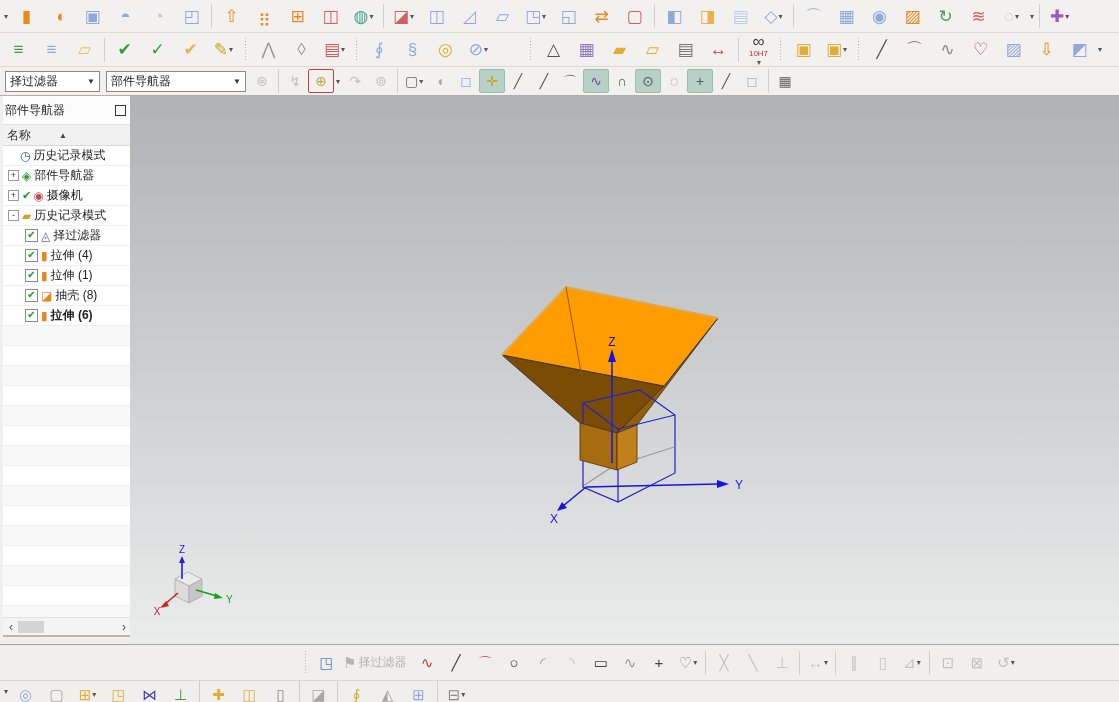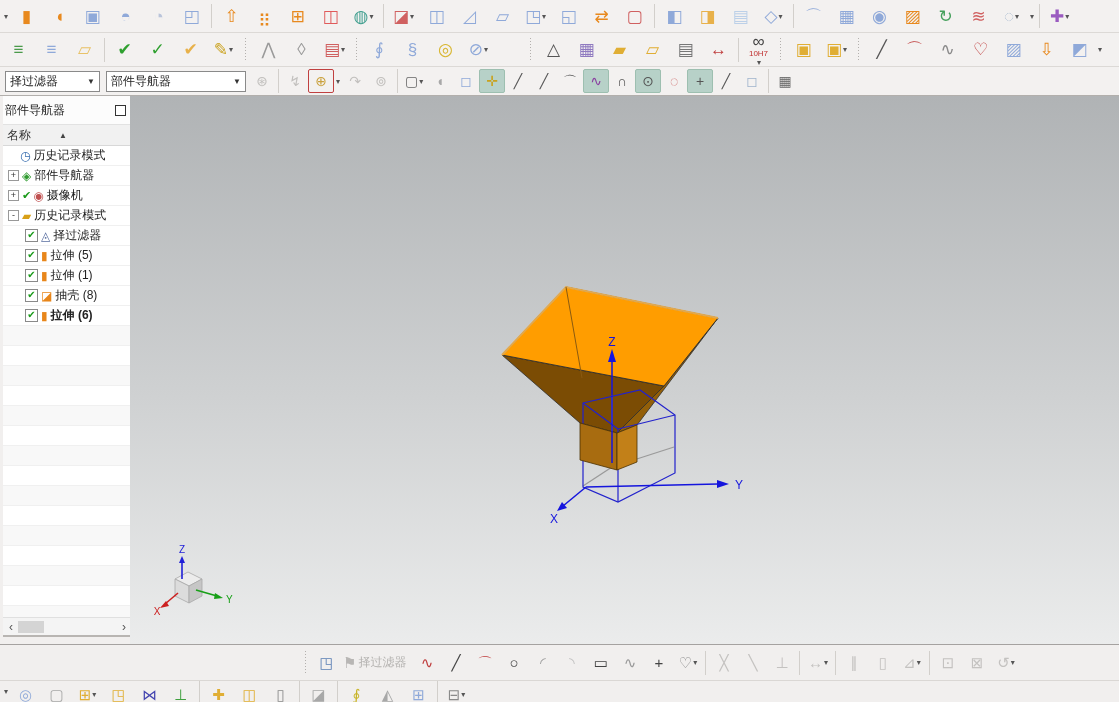--- a/index.html
+++ b/index.html
@@ -403,21 +403,21 @@
         <span class="tlabel">历史记录模式</span>
       </div>
       <div class="trow" style="padding-left: 22px;">
         <span class="cb">✔</span>
         <span class="ticon" style="color: rgb(90, 111, 160);">◬</span>
         <span class="tlabel">择过滤器</span>
       </div>
       <div class="trow" style="padding-left: 22px;">
         <span class="cb">✔</span>
         <span class="ticon" style="color: rgb(232, 134, 26);">▮</span>
-        <span class="tlabel">拉伸 (5)</span>
+        <span class="tlabel">拉伸 (4)</span>
       </div>
       <div class="trow" style="padding-left: 22px;">
         <span class="cb">✔</span>
         <span class="ticon" style="color: rgb(232, 134, 26);">▮</span>
         <span class="tlabel">拉伸 (1)</span>
       </div>
       <div class="trow" style="padding-left: 22px;">
         <span class="cb">✔</span>
         <span class="ticon" style="color: rgb(232, 134, 26);">◪</span>
         <span class="tlabel">抽壳 (8)</span>

